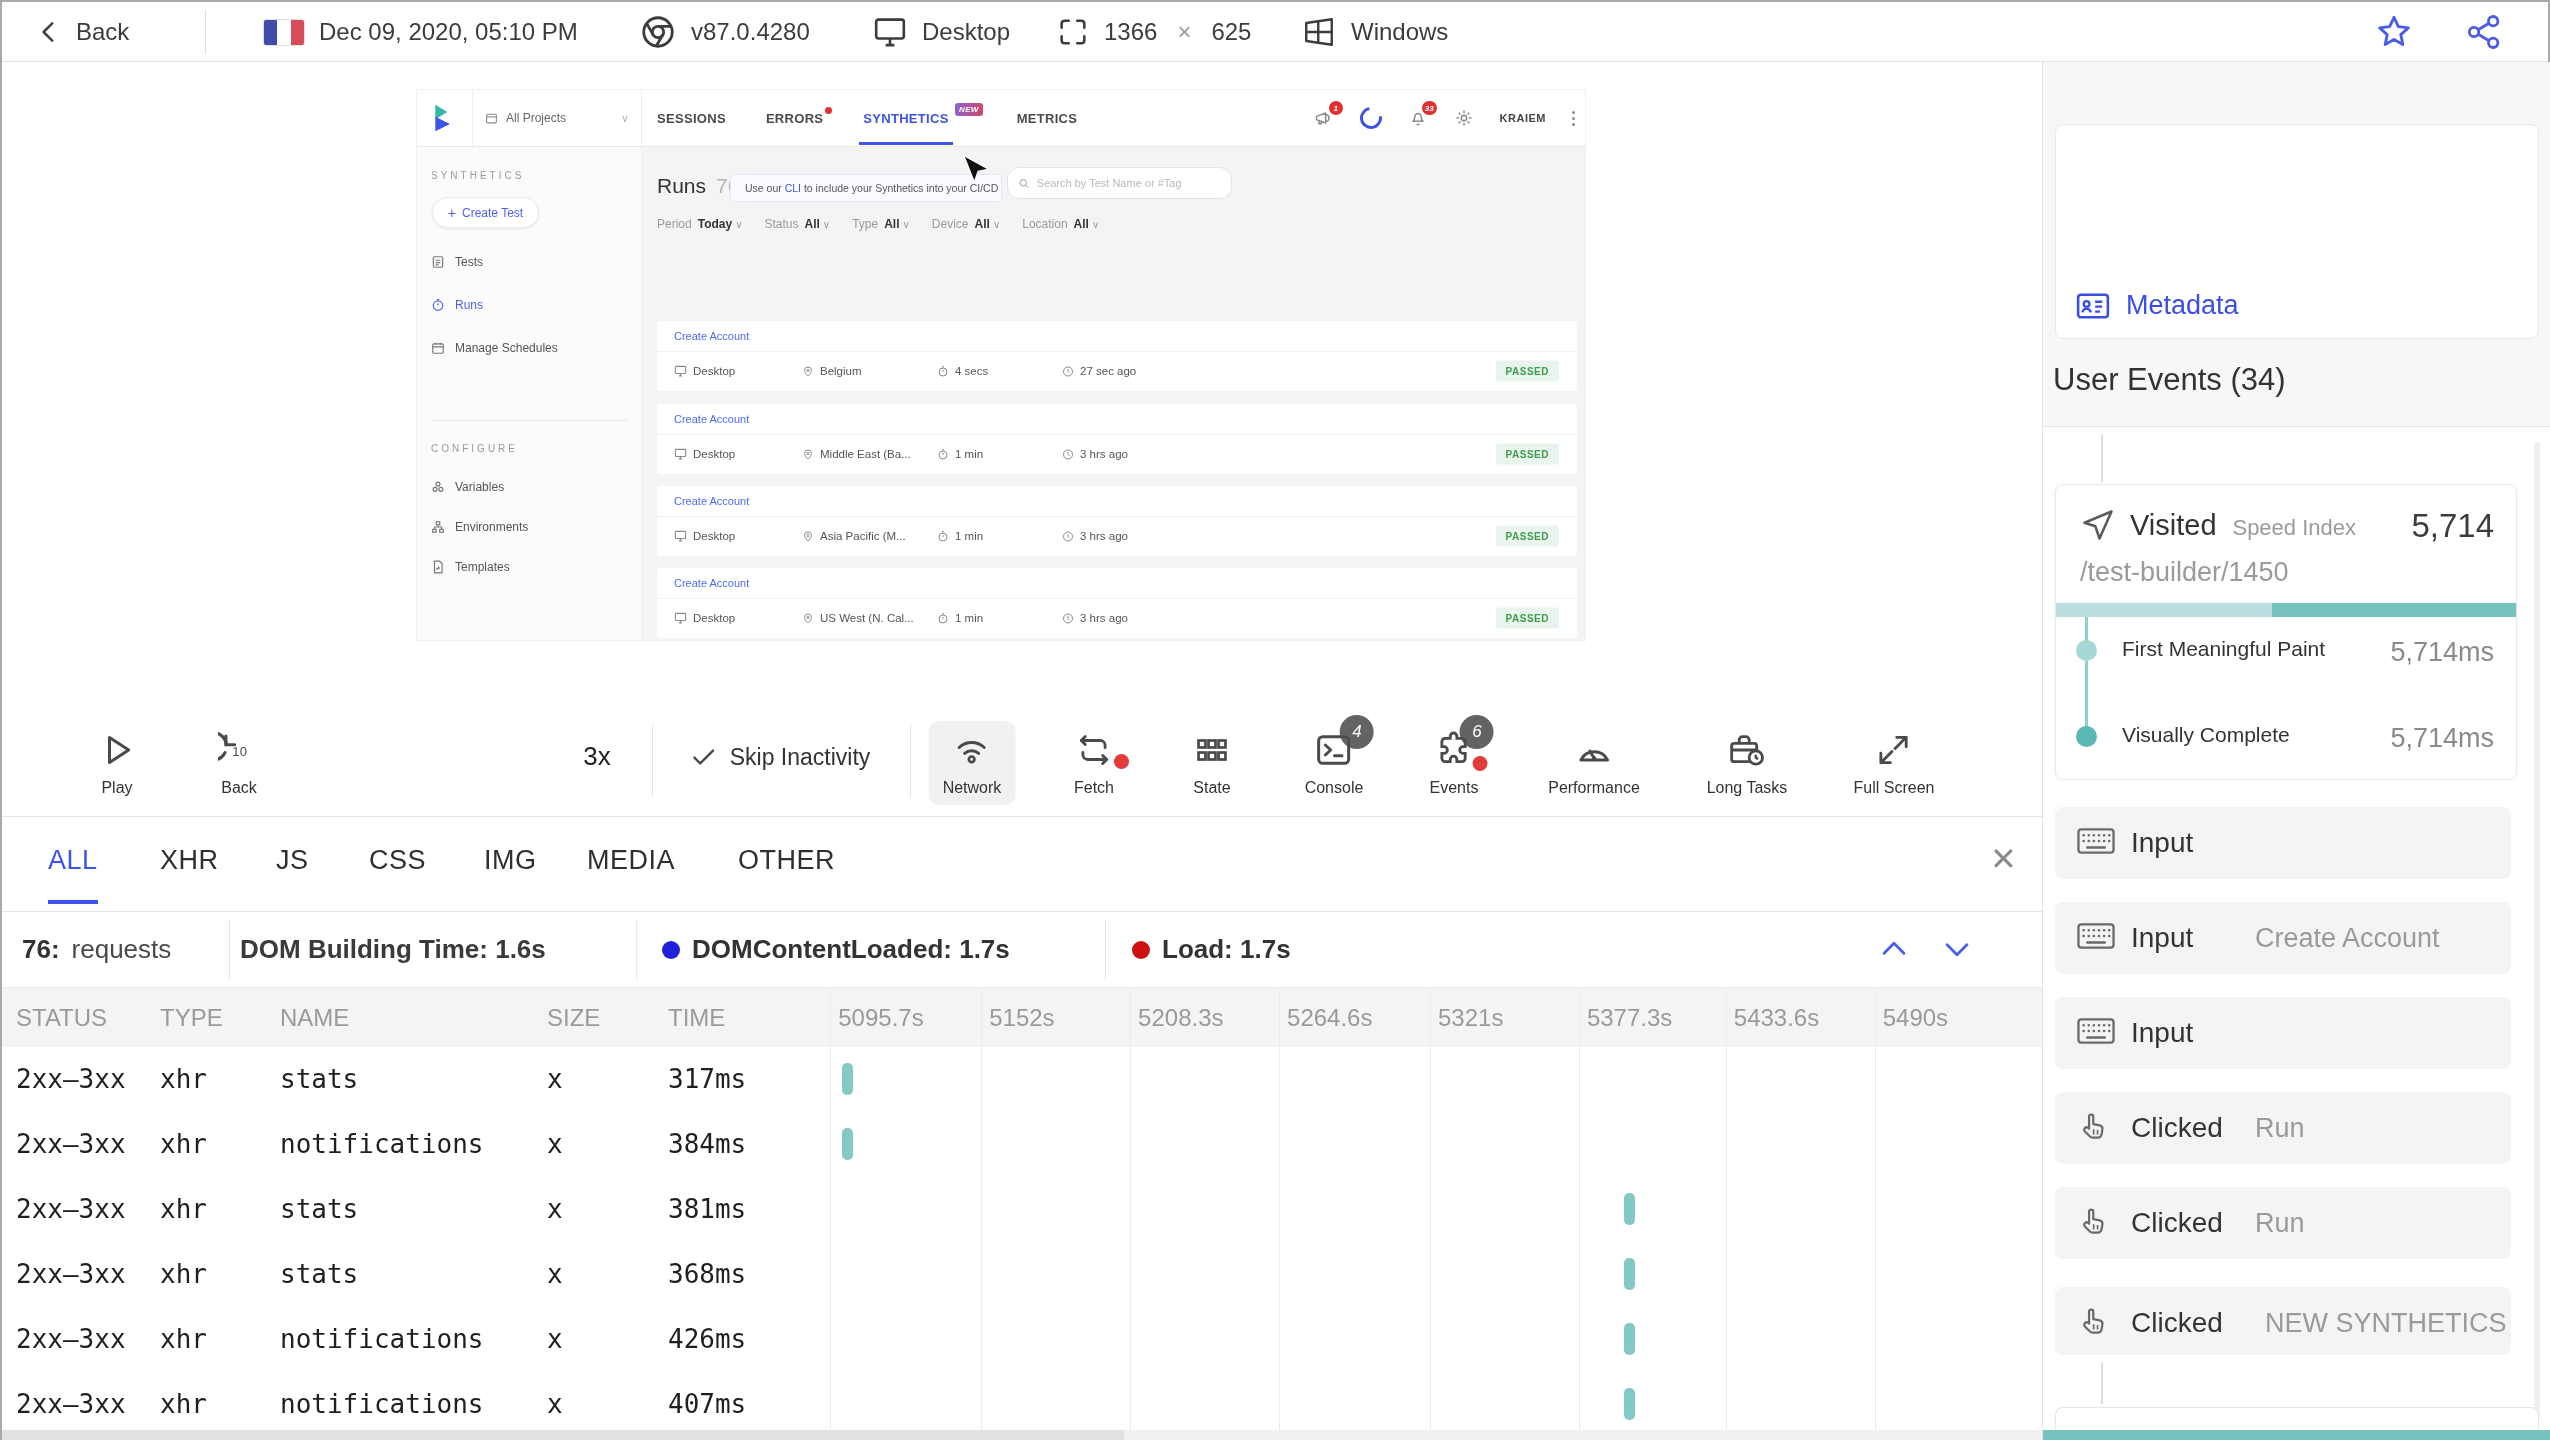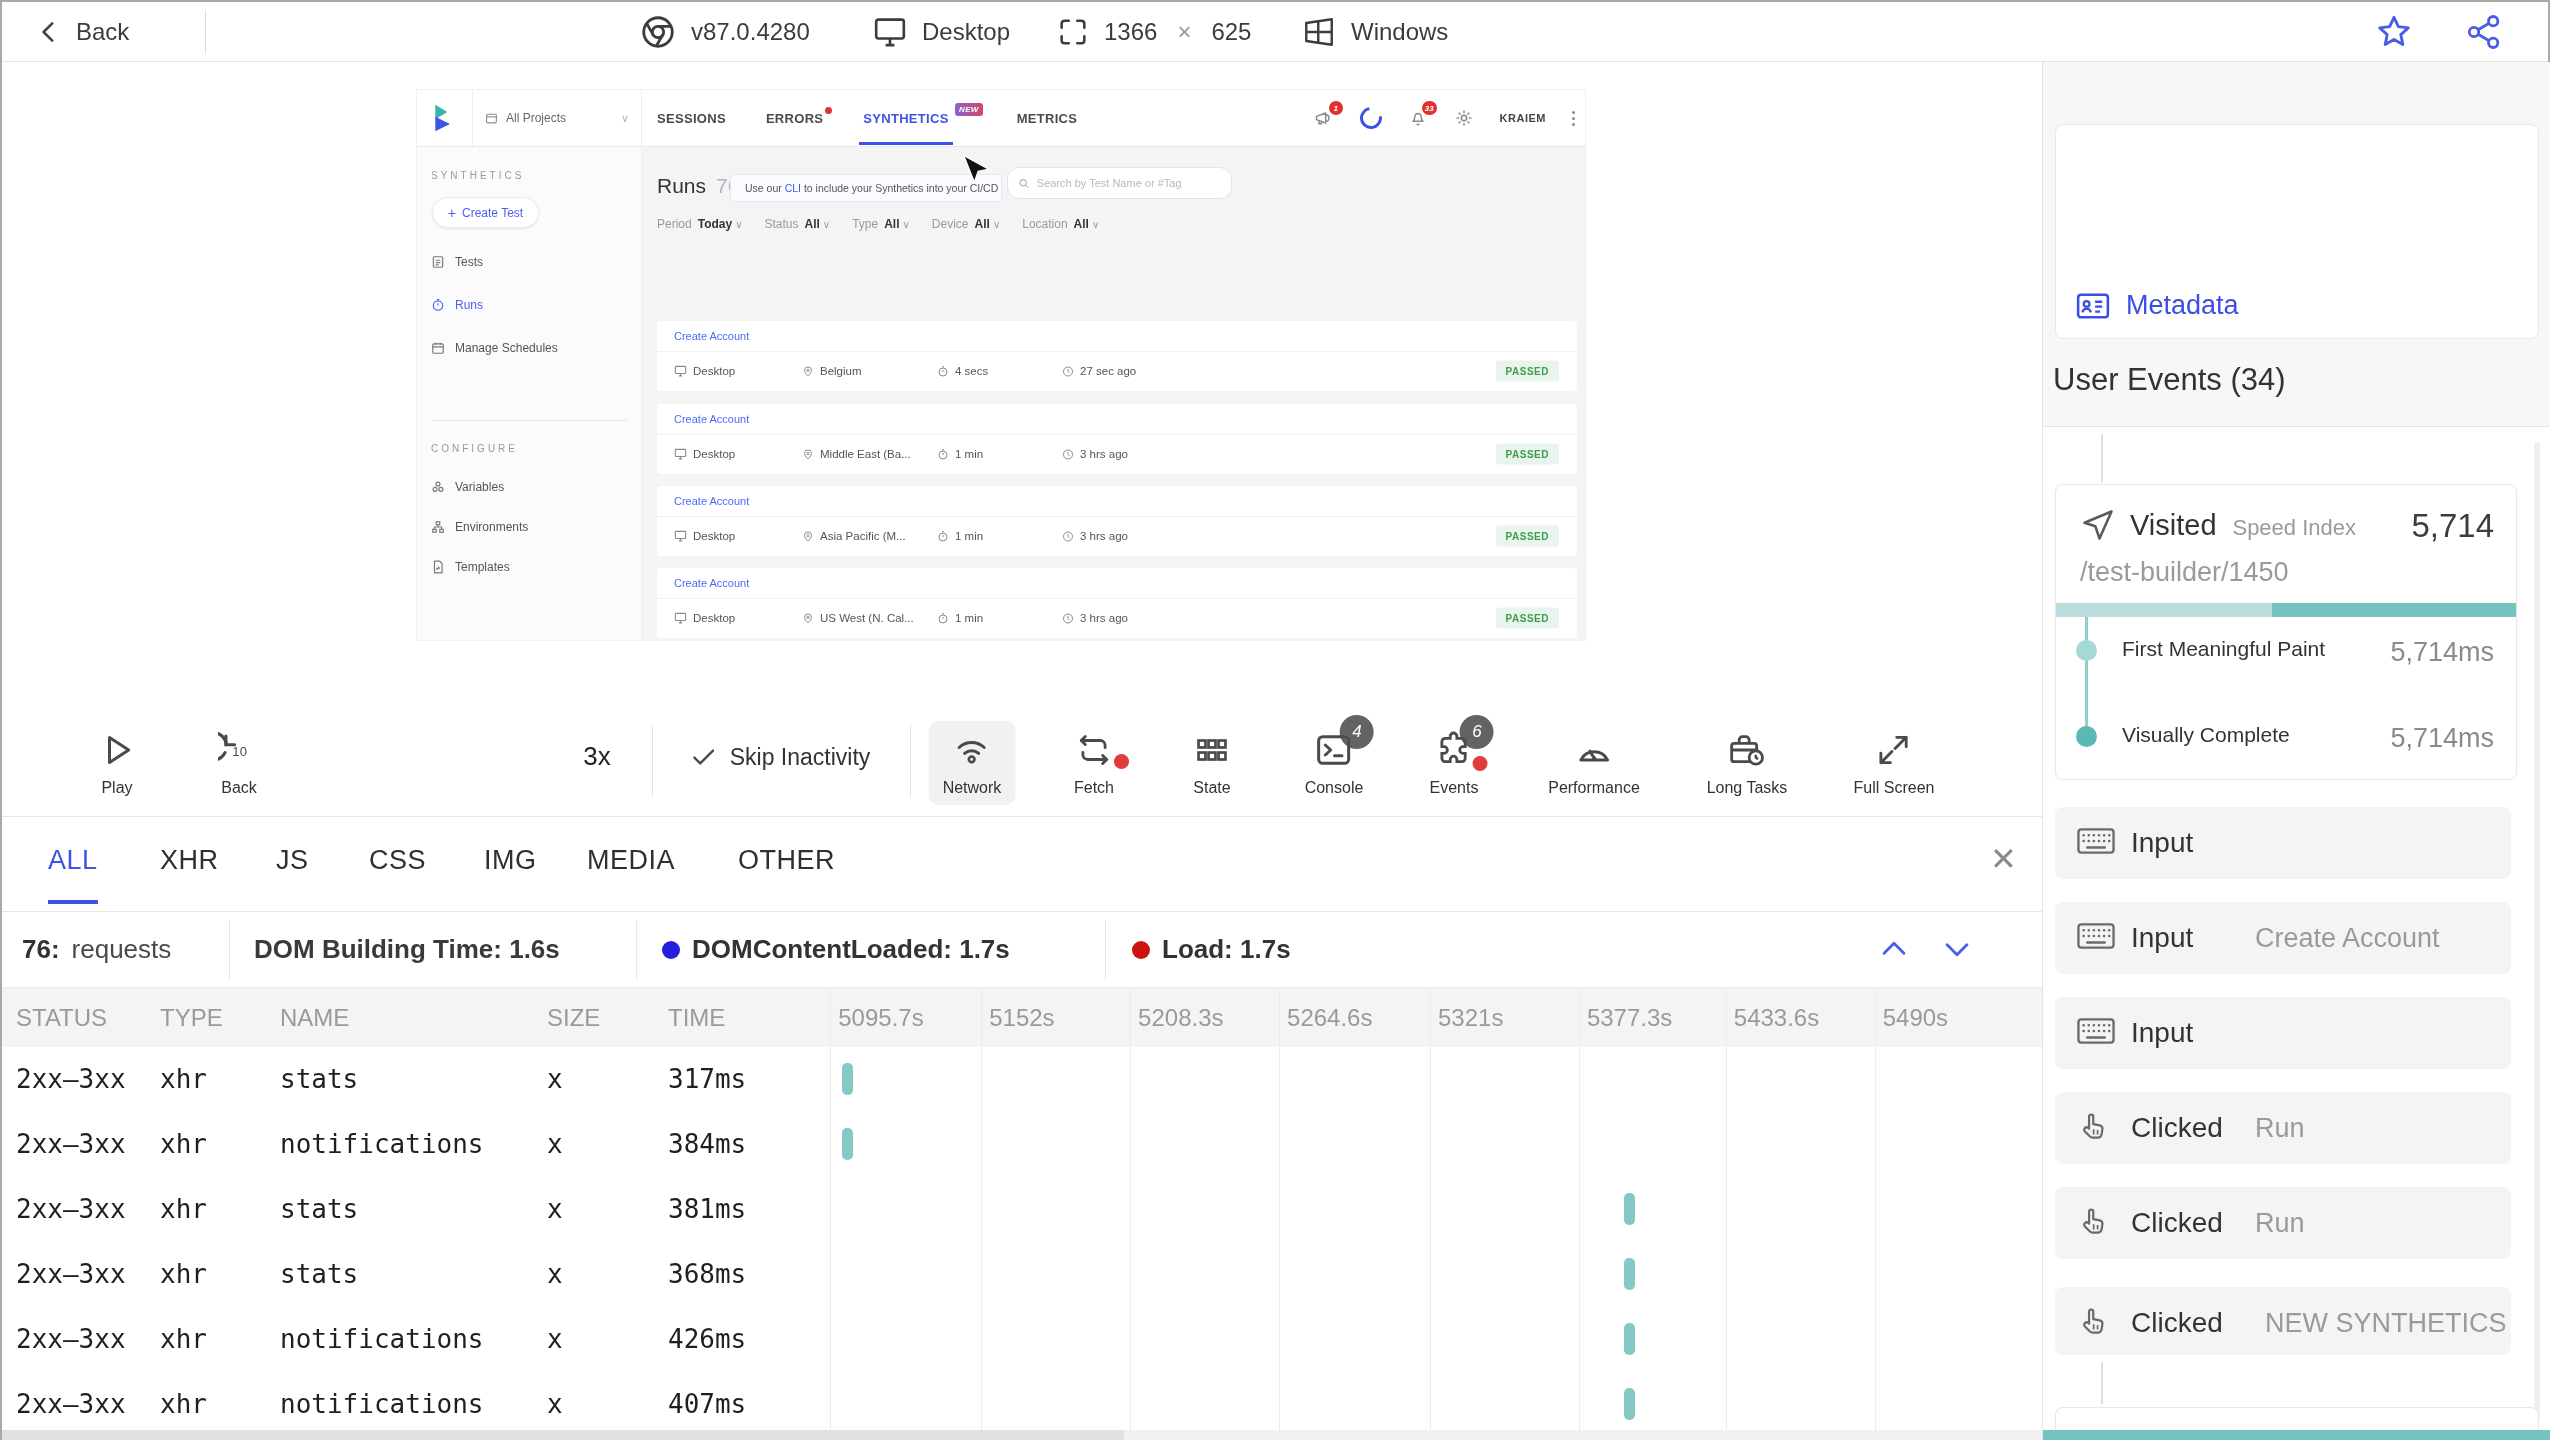--- a/index.html
+++ b/index.html
@@ -160,20 +160,28 @@
 <div class="screen">
 
   <div class="topbar">
     <div class="tb-item" style="left:34px">
       <svg width="26" height="26" viewBox="0 0 24 24">
           <path d="M15 4l-8 8 8 8" fill="none" stroke="#444" stroke-width="2.4" stroke-linecap="round" stroke-linejoin="round"></path>
         </svg>
       <span>Back</span>
     </div>
     <div class="tb-divider"></div>
+    <div class="tb-item" style="left:261px">
+      <span class="flag">
+          <div style="background:#3d4da8"></div>
+          <div style="background:#fff"></div>
+          <div style="background:#d84b5a"></div>
+        </span>
+      <span>Dec 09, 2020, 05:10 PM</span>
+    </div>
     <div class="tb-item" style="left:637px">
       <svg width="38" height="38" viewBox="0 0 24 24">
           <circle cx="12" cy="12" r="9" fill="none" stroke="#3c3c3c" stroke-width="1.8"></circle>
           <circle cx="12" cy="12" r="3.6" fill="none" stroke="#3c3c3c" stroke-width="1.8"></circle>
           <path d="M12 8.4h8.6M9 13.8L4.7 6.4M15 13.8l-4.3 7.4" fill="none" stroke="#3c3c3c" stroke-width="1.8"></path>
         </svg>
       <span>v87.0.4280</span>
     </div>
     <div class="tb-item" style="left:870px">
       <svg width="36" height="32" viewBox="0 0 24 22">
@@ -627,21 +635,21 @@
       <span class="ntab" style="left:736px">OTHER</span>
       <span class="nclose">✕</span>
     </div>
 
     <div class="net-stats">
       <span class="ns-item" style="left:20px">
             <b>76:</b>
             <span style="color:#4a4a4a">requests</span>
           </span>
       <i class="ns-div" style="left:227px"></i>
-      <span class="ns-item" style="left:252px;font-weight:700;color:#3a3a3a">DOM Building Time: 1.6s</span>
+      <span class="ns-item" style="left:238px;font-weight:700;color:#3a3a3a">DOM Building Time: 1.6s</span>
       <i class="ns-div" style="left:634px"></i>
       <span class="ns-item" style="left:660px">
             <i class="dot" style="background:#2121dd"></i>
             <b>DOMContentLoaded: 1.7s</b>
           </span>
       <i class="ns-div" style="left:1103px"></i>
       <span class="ns-item" style="left:1130px">
             <i class="dot" style="background:#cc1111"></i>
             <b>Load: 1.7s</b>
           </span>

